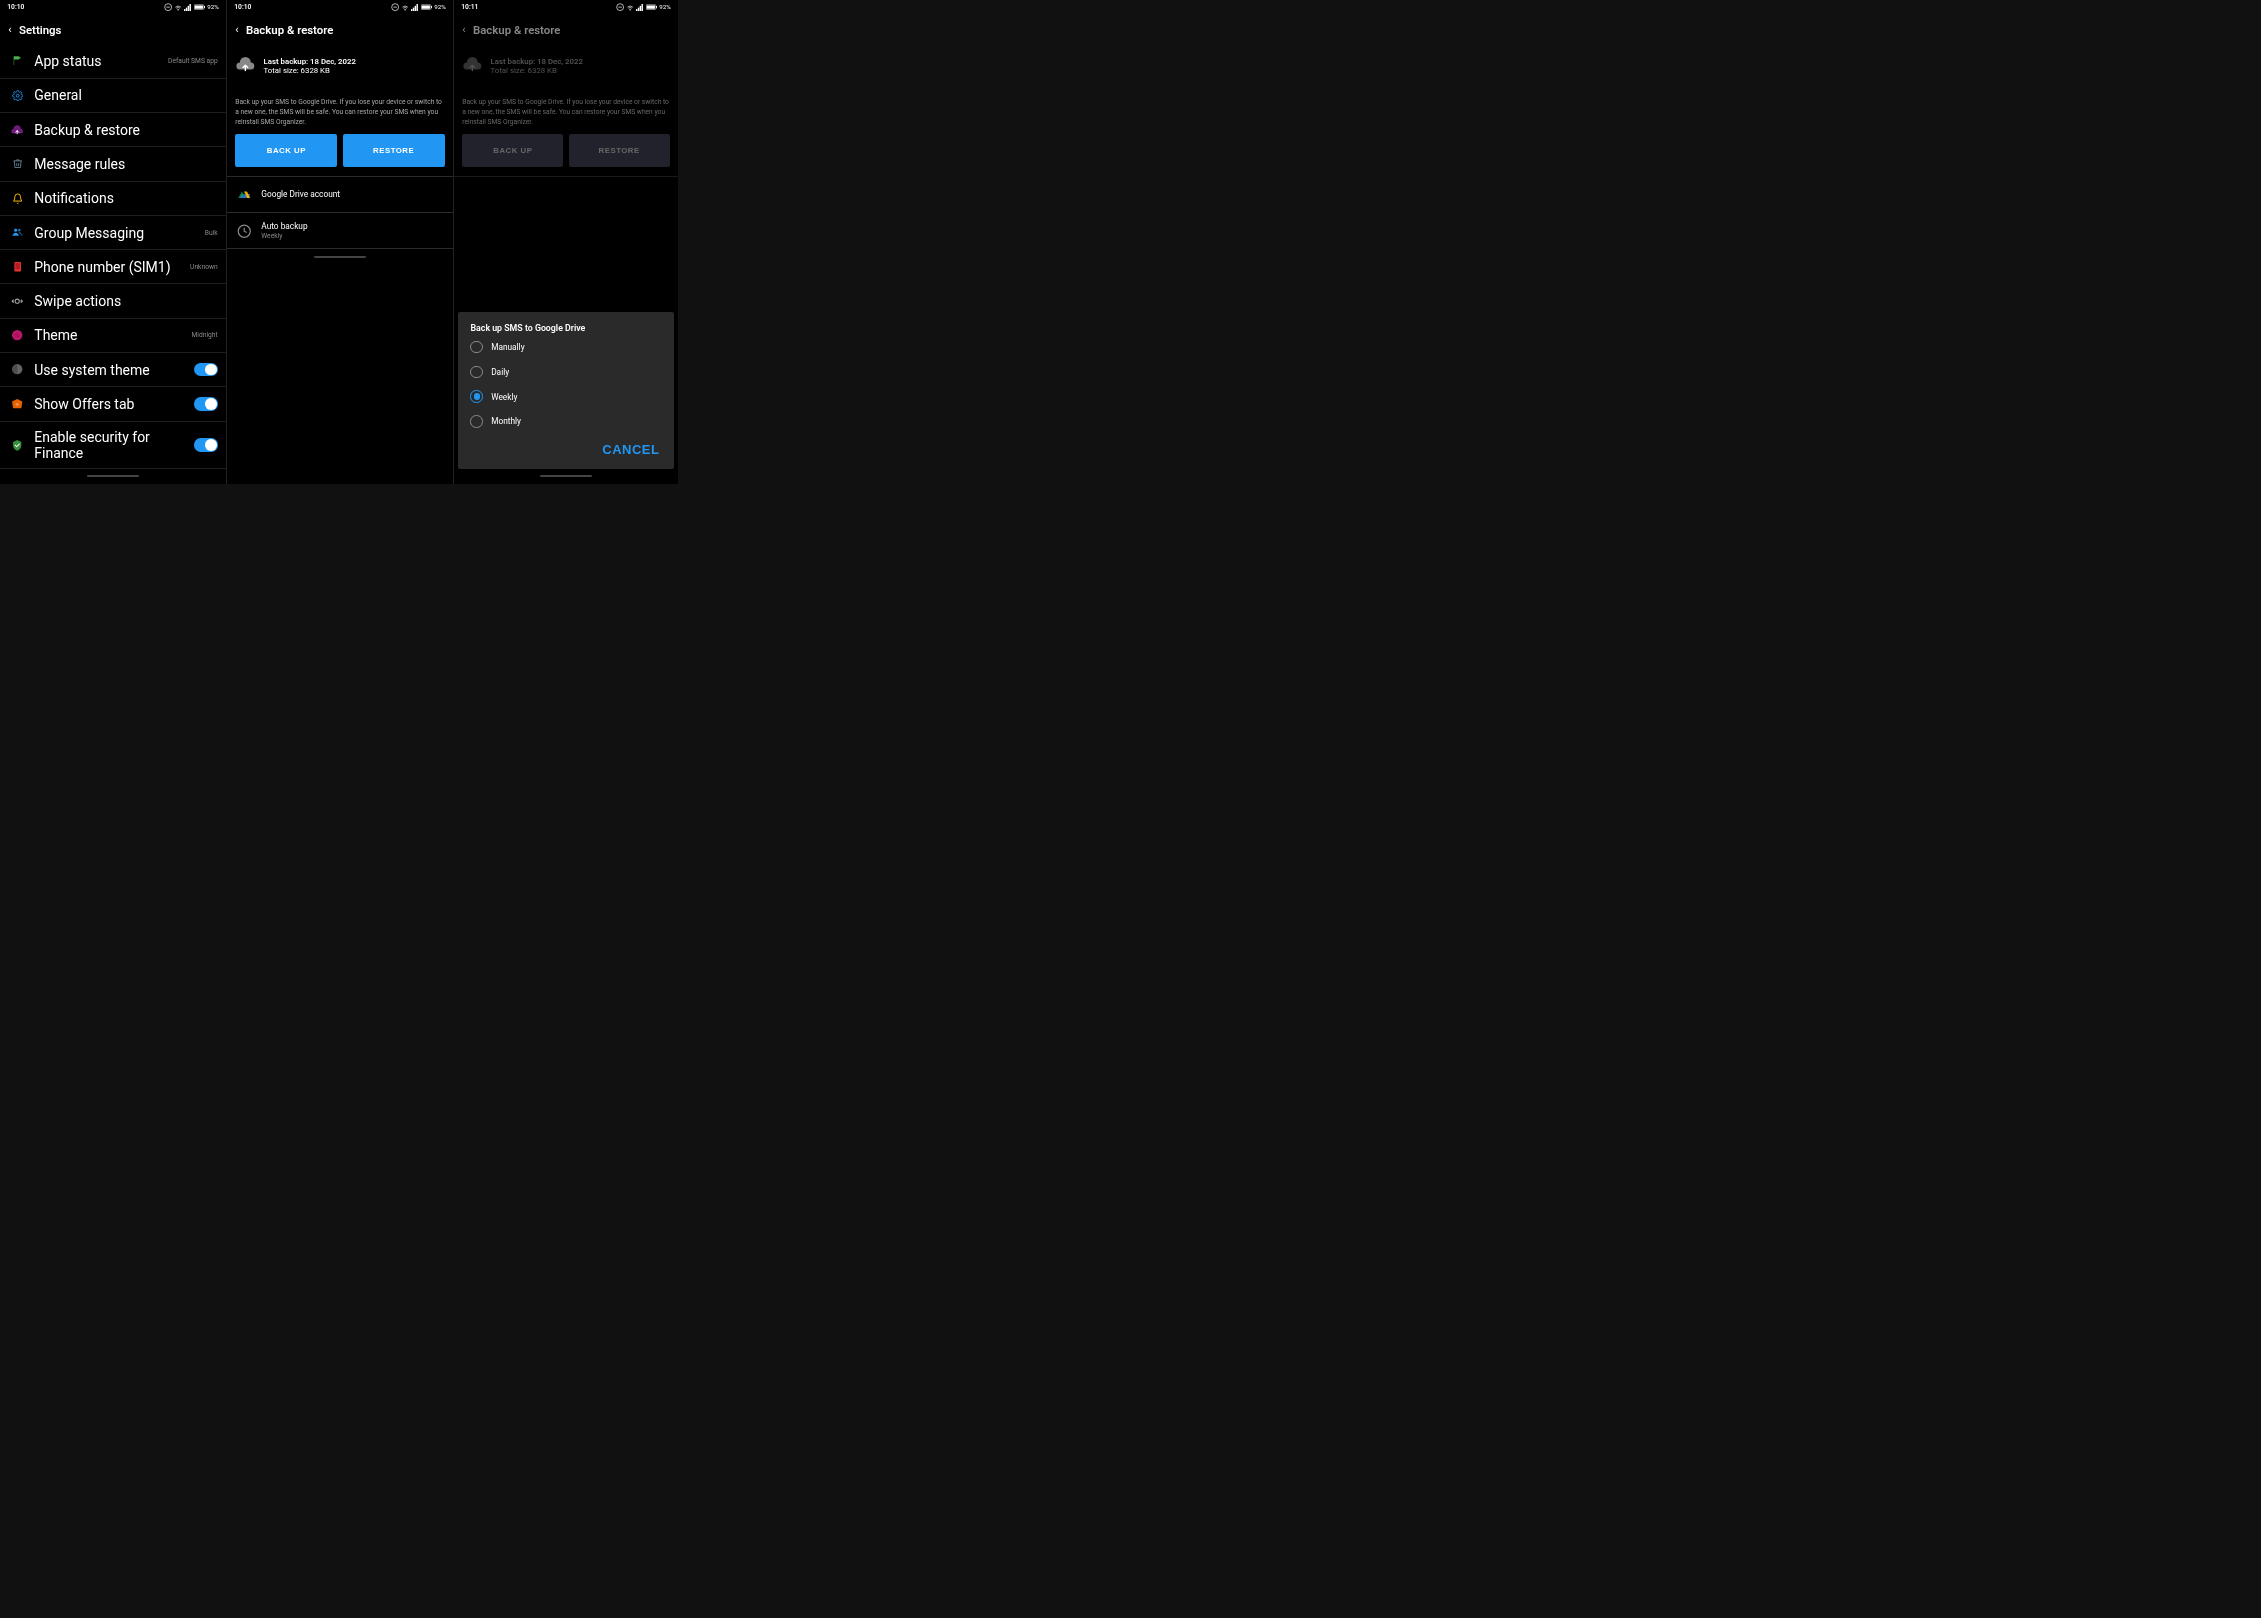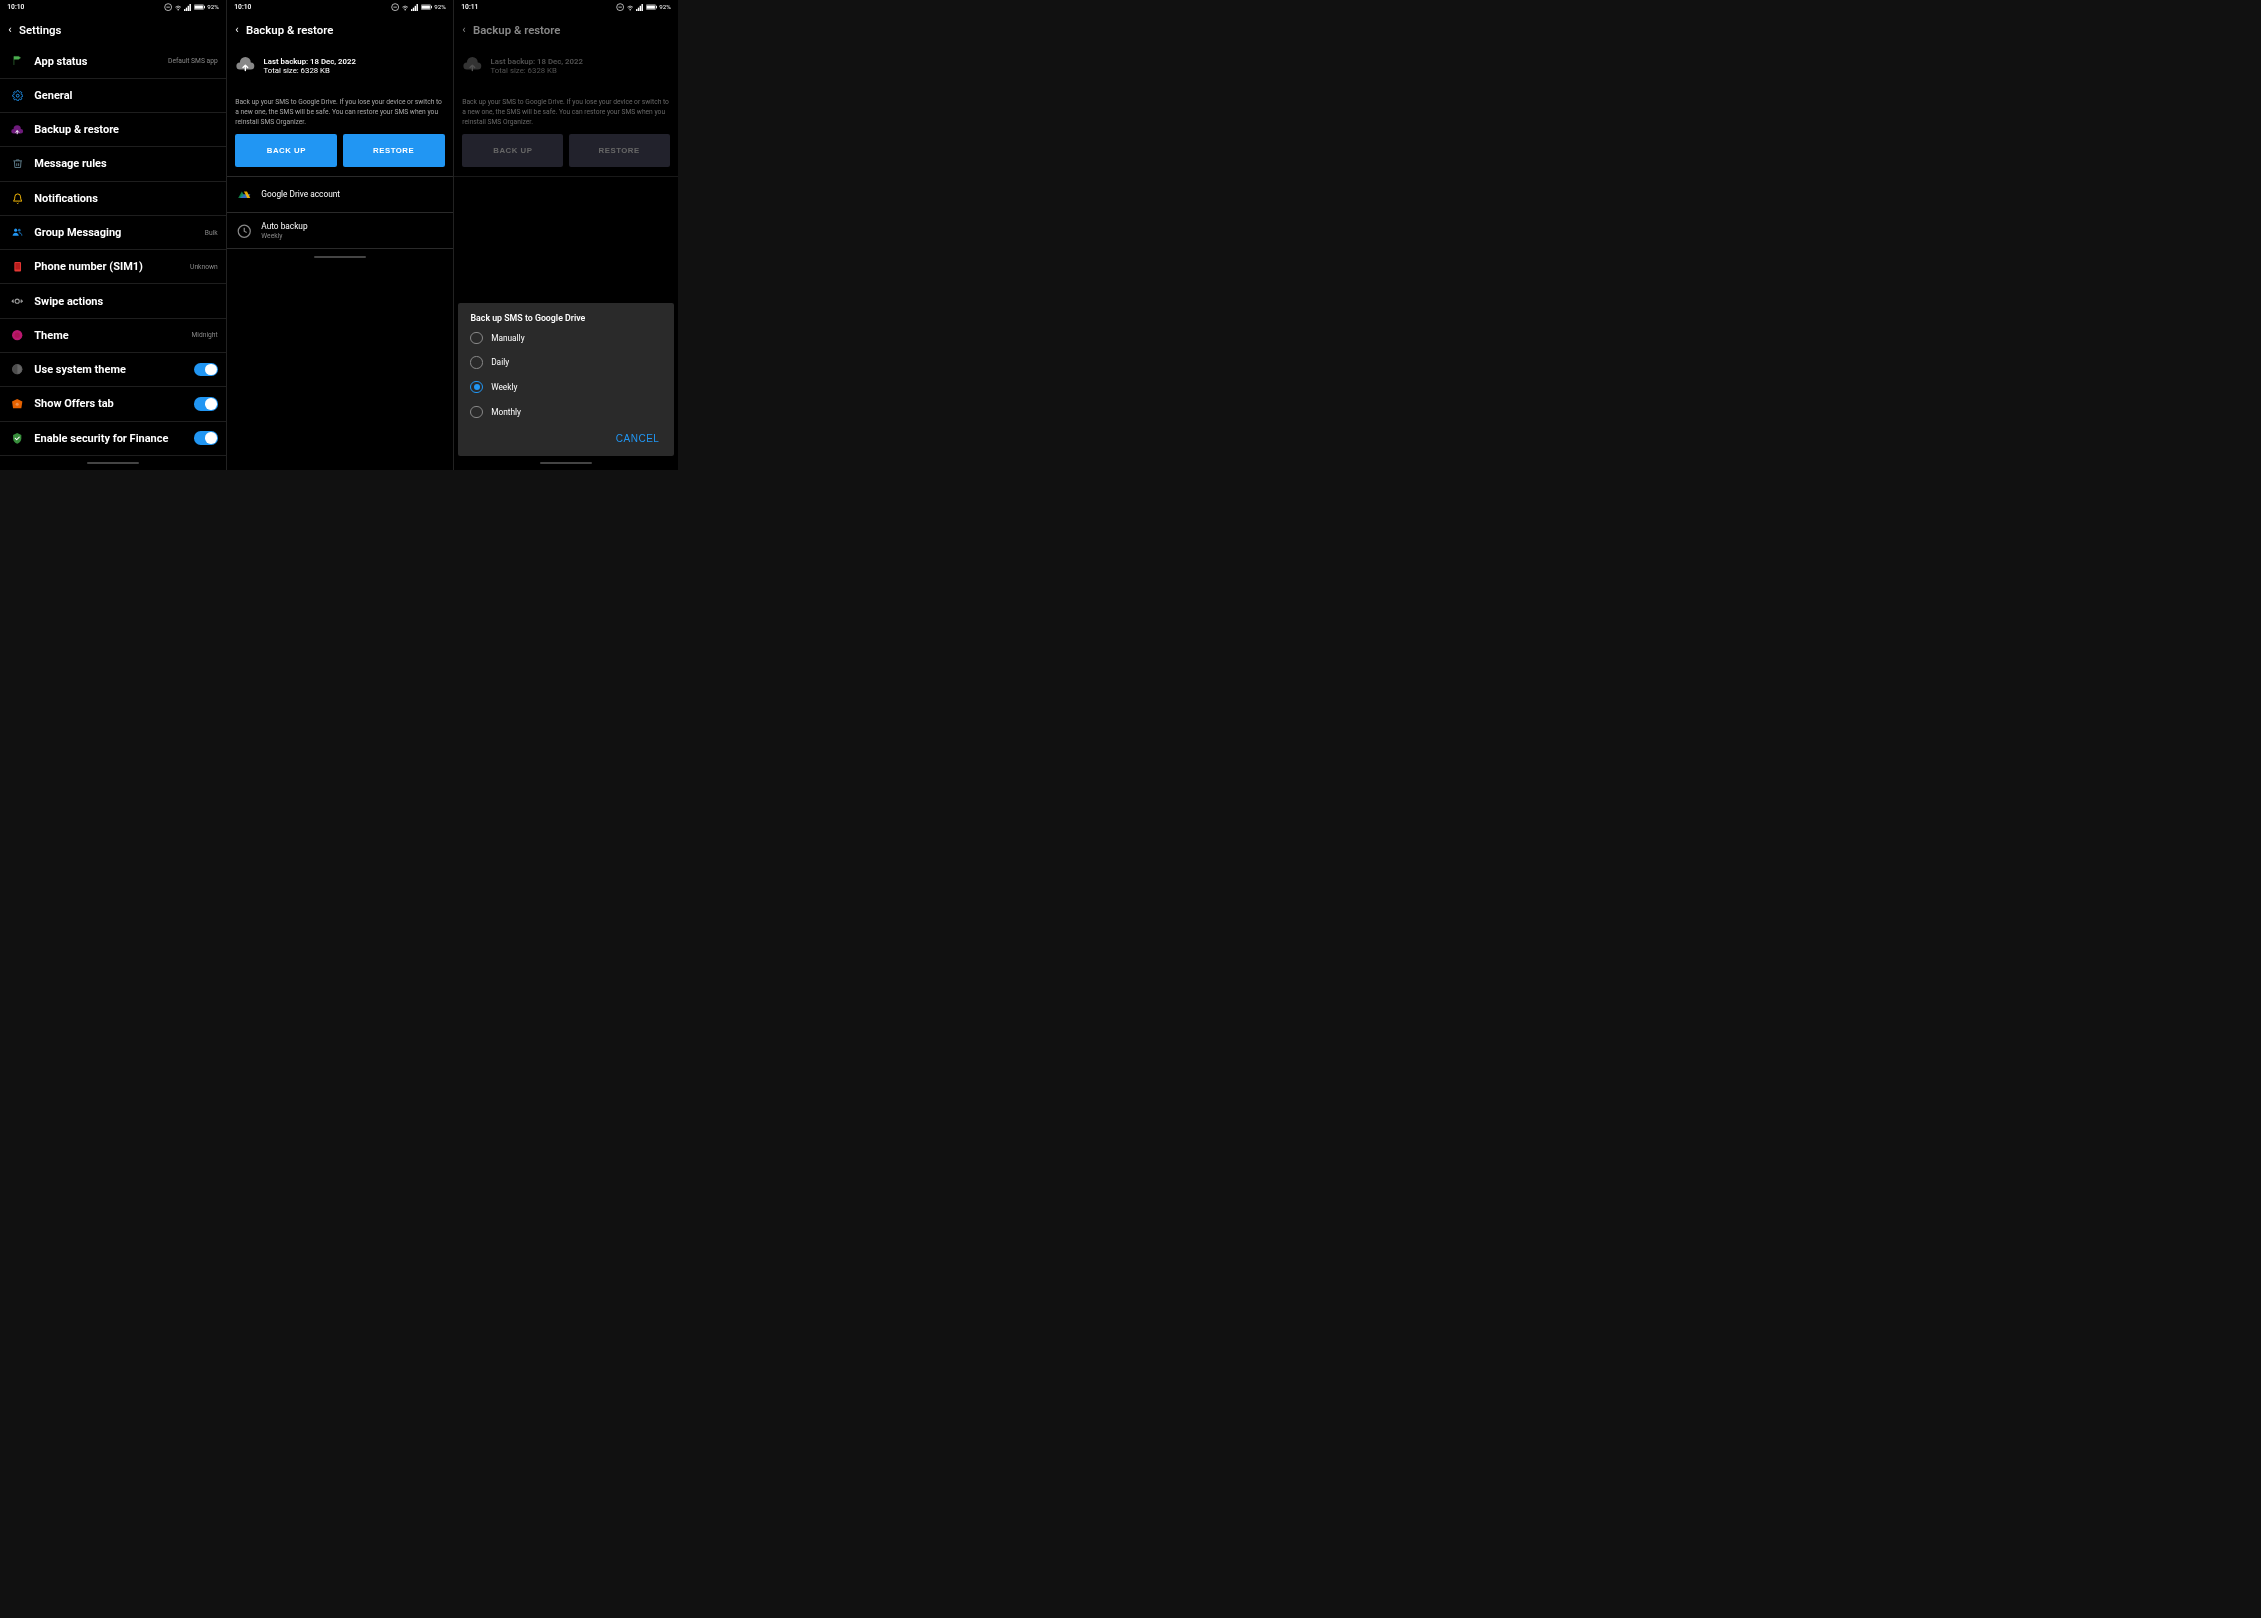--- a/index.html
+++ b/index.html
@@ -75,21 +75,21 @@
     .item-icon {
       width: 18.7px;
       height: 18.7px;
       display: flex;
       align-items: center;
       justify-content: center;
       margin-right: 7.3px;
       flex-shrink: 0;
     }
     .item-text { flex: 1; }
-    .item-label { font-size: 11px; color: #fff; font-weight: bold; }
+    .item-label { font-size: 14px; color: #fff; }
     .item-badge {
       font-size: 6.7px;
       color: #888;
       margin-left: auto;
       padding-left: 4.1px;
     }
     .toggle-wrap {
       margin-left: auto;
     }
     .toggle {
@@ -284,22 +284,22 @@
     .dialog-actions {
       display: flex;
       justify-content: flex-end;
       margin-top: 4.1px;
       padding-bottom: 4.1px;
     }
     .btn-cancel {
       background: none;
       border: none;
       color: #2196f3;
-      font-size: 10px;
-      font-weight: 400;
+      font-size: 13px;
+      font-weight: 700;
       letter-spacing: 0.5px;
       cursor: pointer;
       padding: 4.1px 2.1px;
     }
 
     
     .panel-3 { position: relative; }
   </style>
 </head>
 <body>

